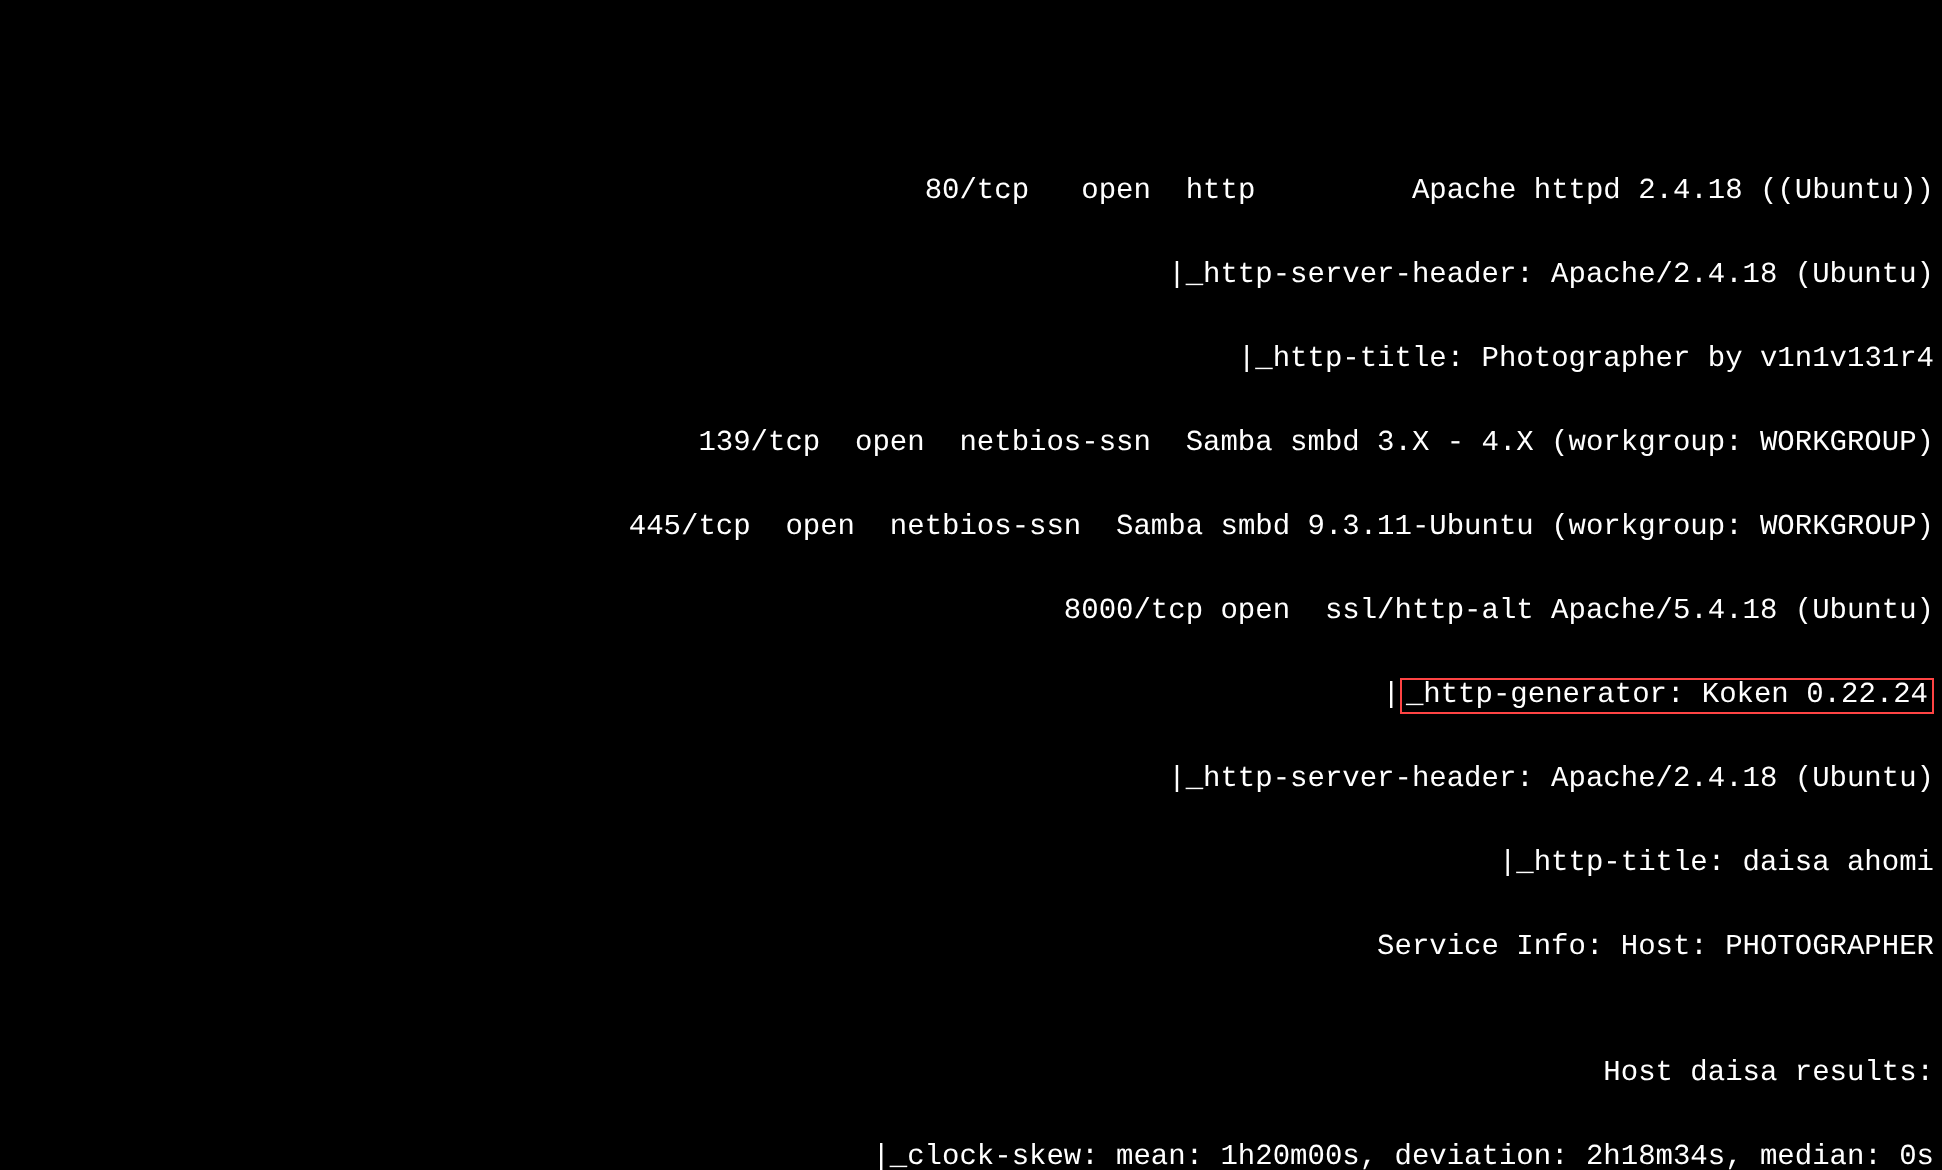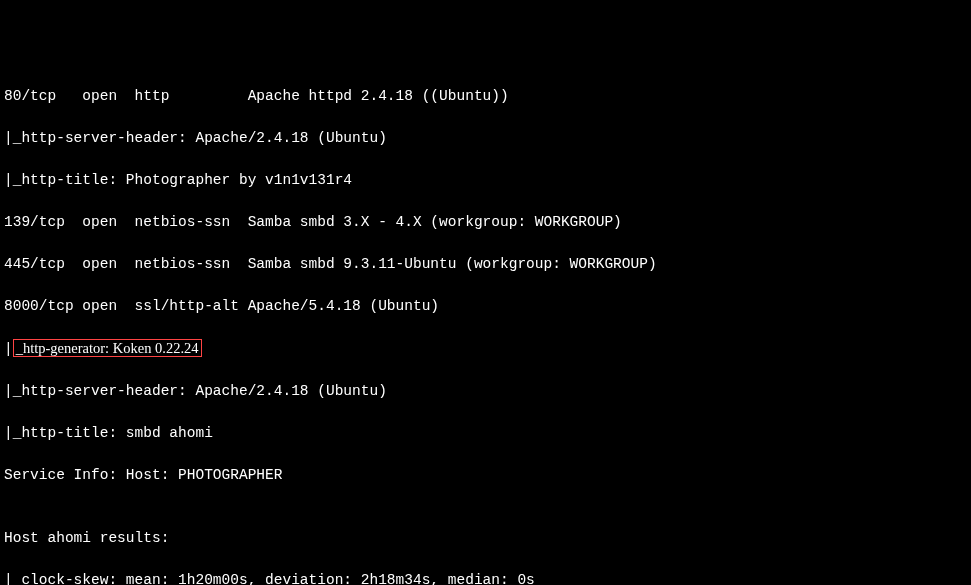--- a/index.html
+++ b/index.html
@@ -1,58 +1,58 @@
 <!DOCTYPE html>
 <html><head>
   <meta charset="utf-8">
   <style>
     * {
       margin: 0;
       padding: 0;
       box-sizing: border-box;
+      text-align: right;
     }
     body {
       background-color: #000000;
       color: #ffffff;
       font-family: 'Courier New', Consolas, monospace;
       font-size: 14.5px;
       line-height: 21px;
       padding: 2px 4px;
       white-space: pre;
       width: 971px;
       height: 585px;
       overflow: hidden;
     }
     .line {
       display: block;
     }
     .highlight-box {
       border: 1px solid #ff4444;
       display: inline;
       padding: 0 2px;
-      font-family: Liberation Serif, serif;
     }
   </style>
 </head>
 <body>
 
 
 
 <span class="line">80/tcp   open  http         Apache httpd 2.4.18 ((Ubuntu))</span>
 <span class="line">|_http-server-header: Apache/2.4.18 (Ubuntu)</span>
 <span class="line">|_http-title: Photographer by v1n1v131r4</span>
 <span class="line">139/tcp  open  netbios-ssn  Samba smbd 3.X - 4.X (workgroup: WORKGROUP)</span>
 <span class="line">445/tcp  open  netbios-ssn  Samba smbd 9.3.11-Ubuntu (workgroup: WORKGROUP)</span>
 <span class="line">8000/tcp open  ssl/http-alt Apache/5.4.18 (Ubuntu)</span>
 <span class="line"><span>|</span><span class="highlight-box">_http-generator: Koken 0.22.24</span></span>
 <span class="line">|_http-server-header: Apache/2.4.18 (Ubuntu)</span>
-<span class="line">|_http-title: smbd ahomi</span>
+<span class="line">|_http-title: daisa ahomi</span>
 <span class="line">Service Info: Host: PHOTOGRAPHER</span>
 <span class="line"></span>
-<span class="line">Host ahomi results:</span>
+<span class="line">Host daisa results:</span>
 <span class="line">|_clock-skew: mean: 1h20m00s, deviation: 2h18m34s, median: 0s</span>
 
 
 
 
 
 
 
 
 

